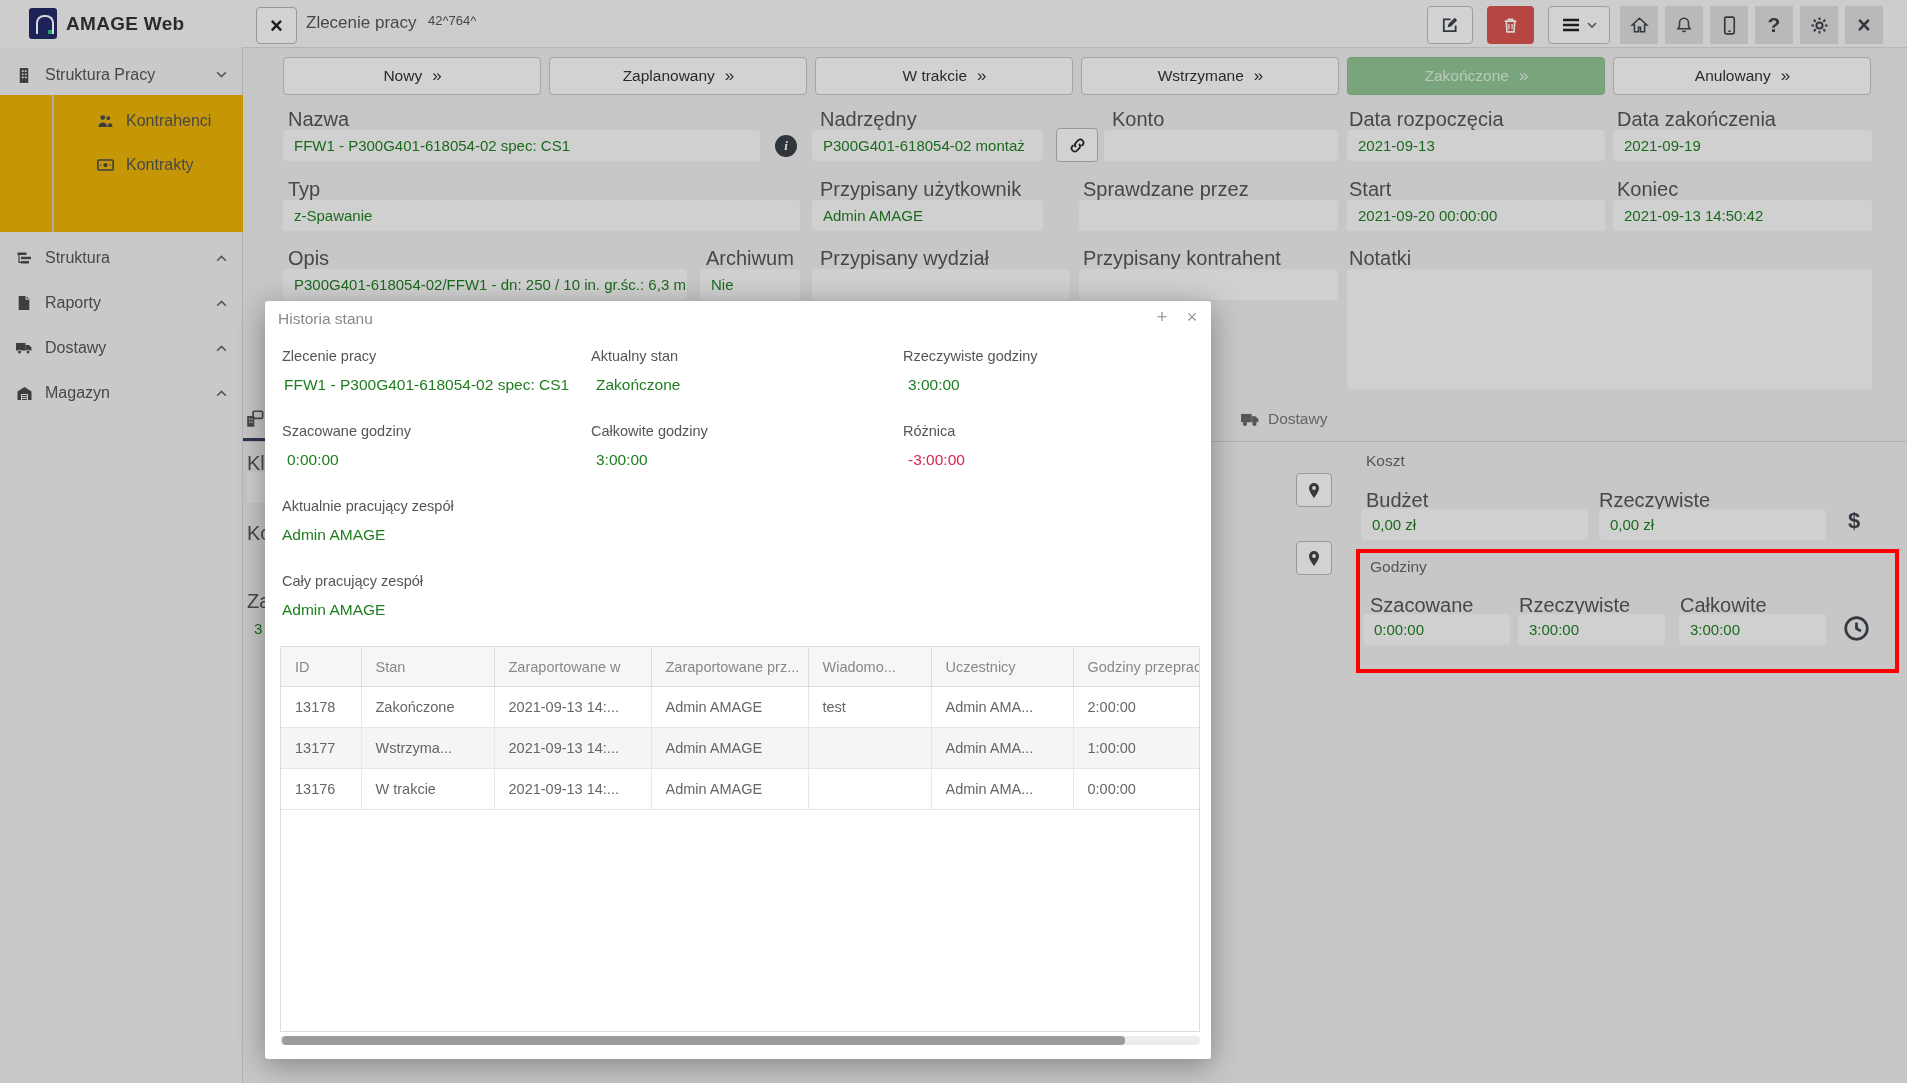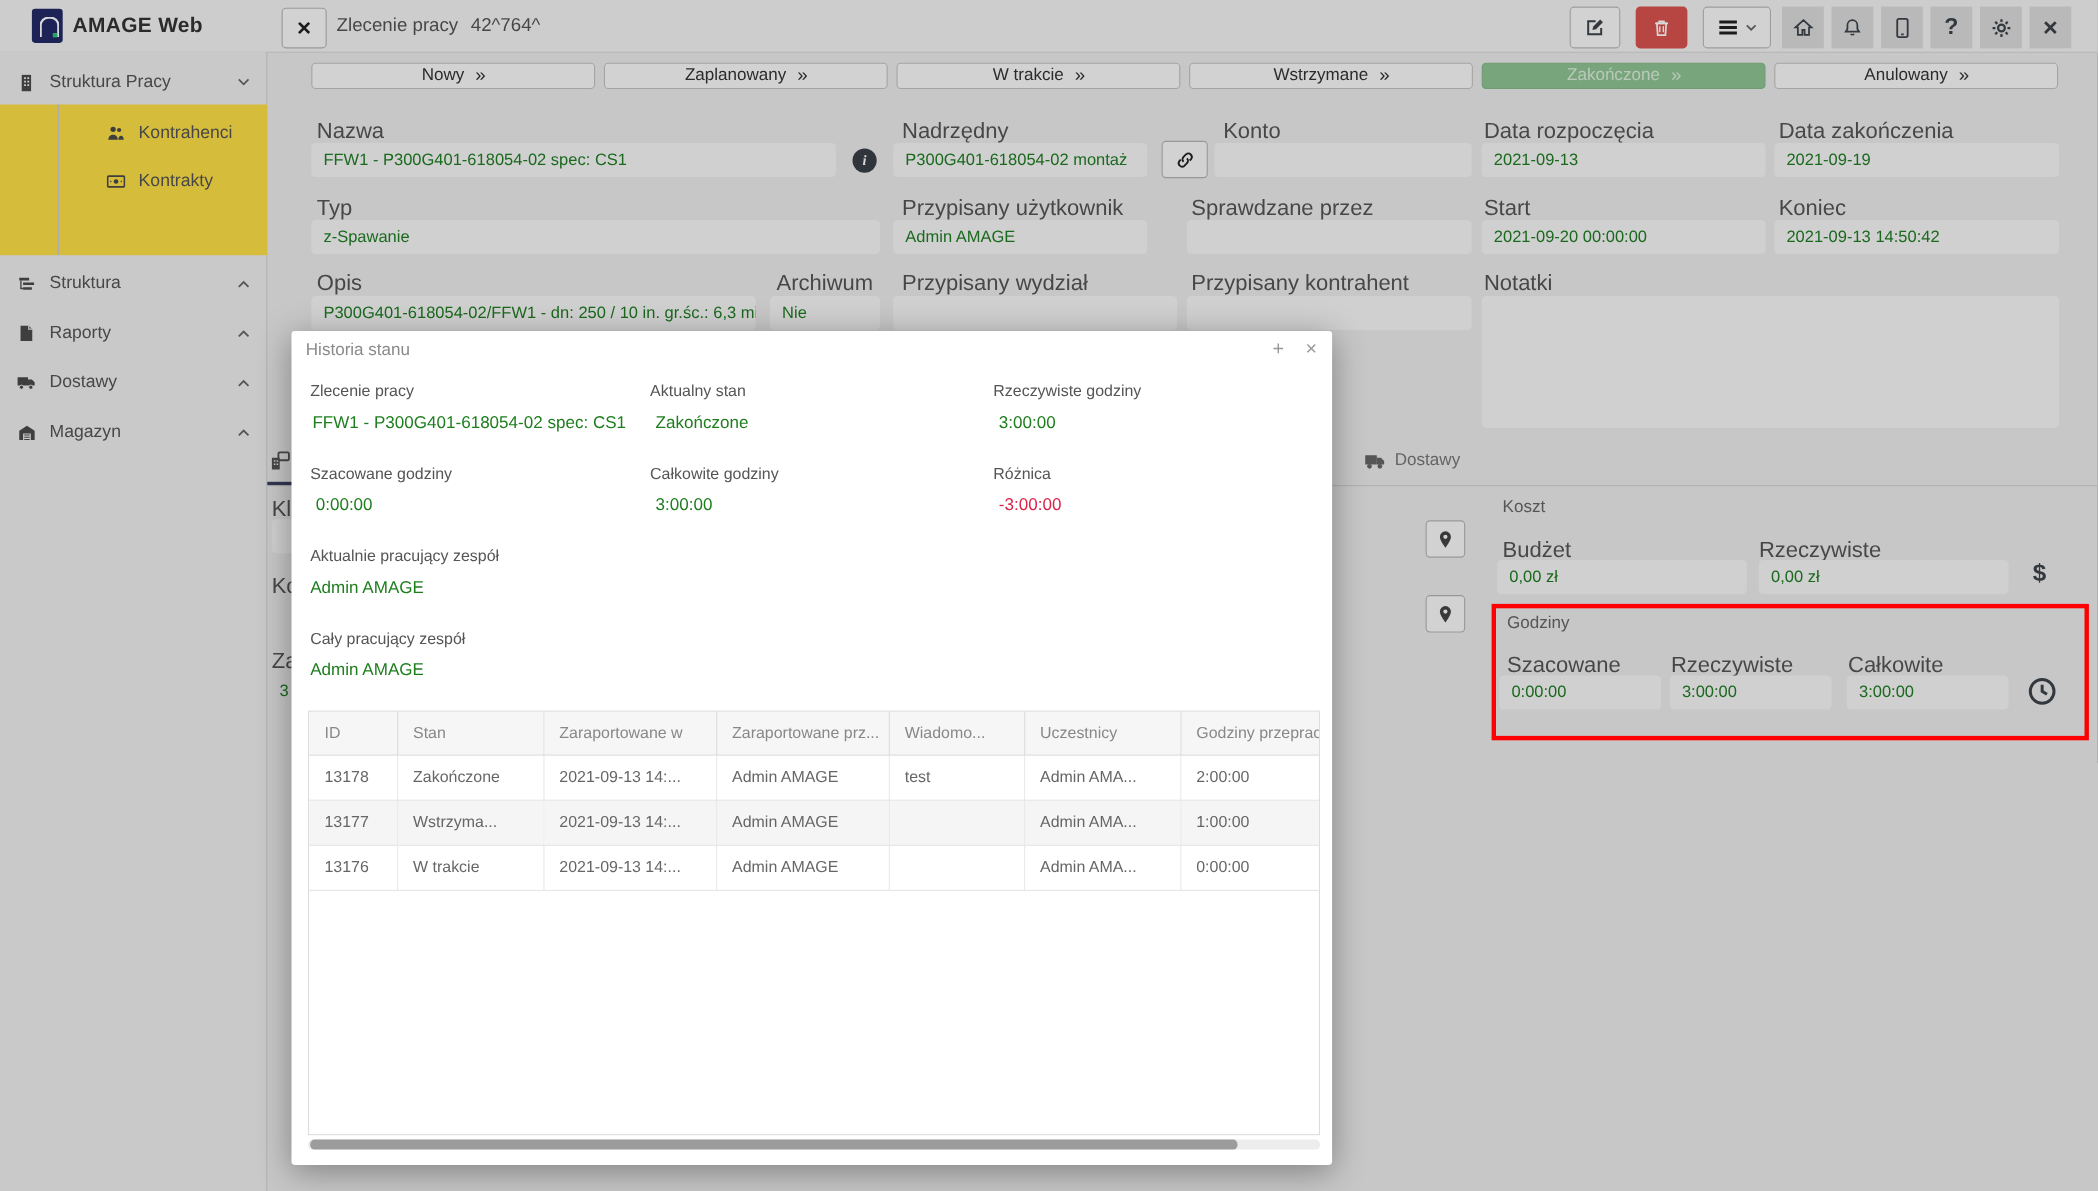--- a/index.html
+++ b/index.html
@@ -12,39 +12,39 @@
   .logo-arch{position:absolute;left:7px;top:7px;width:14px;height:17px;border:2.5px solid #fff;border-bottom:none;border-radius:8px 8px 0 0;}
   .logo-dot{position:absolute;left:19px;bottom:5px;width:4px;height:4px;background:#2ec27e;}
   .brand{position:absolute;left:66px;top:13px;font-size:19px;font-weight:bold;color:#333;letter-spacing:.3px;}
   .sq-btn{position:absolute;top:6px;width:38px;height:38px;box-sizing:border-box;display:flex;align-items:center;justify-content:center;color:#3d434b;}
   .sq-flat{background:#dcdcdc;}
   .sq-bordered{background:#fafafa;border:1px solid #bbb;border-radius:4px;}
   .sq-danger{background:#d9534f;border-radius:4px;color:#fff;}
   .x-btn{position:absolute;left:256px;top:7px;width:41px;height:37px;background:#fafafa;border:1px solid #b5b5b5;border-radius:4px;
          display:flex;align-items:center;justify-content:center;font-size:22px;font-weight:bold;color:#222;box-sizing:border-box;}
   .page-title{position:absolute;left:306px;top:13px;font-size:17px;color:#555;}
-  .page-sub{position:absolute;left:428px;top:13px;font-size:17px;color:#555;}
+  .page-sub{position:absolute;left:428px;top:13px;font-size:13px;color:#555;}
   
   .sidebar{position:absolute;left:0;top:47px;width:243px;height:1036px;background:#efefef;border-right:1px solid #d5d5d5;box-sizing:border-box;}
   .side-item{position:absolute;left:0;width:243px;height:36px;display:flex;align-items:center;color:#555;font-size:16px;cursor:pointer;}
   .side-item .ic{margin-left:14px;width:20px;display:flex;justify-content:center;color:#4a4a4a;}
   .side-item .txt{margin-left:11px;flex:1;}
   .side-item .chev{margin-right:16px;color:#666;}
-  .submenu{position:absolute;left:0;top:48px;width:243px;height:137px;background:#fde047;}
+  .submenu{position:absolute;left:0;top:48px;width:243px;height:137px;background:#eab308;}
   .indent-line{position:absolute;left:52px;top:0;width:2px;height:137px;background:#cfcfcf;}
   .sub-item{position:absolute;left:0;width:243px;height:35px;display:flex;align-items:center;color:#555;font-size:16px;cursor:pointer;}
   .sub-item .ic{margin-left:95px;width:20px;display:flex;justify-content:center;color:#4a4a4a;}
   .sub-item .txt{margin-left:11px;}
   .sub-item.active{background:#e9e9e9;}
   .active-bar{position:absolute;left:50px;top:-4px;width:5px;height:43px;background:#3fa445;}
   
   .lbl{position:absolute;font-size:20px;color:#555;}
   .fld{position:absolute;height:31px;background:#f7f7f7;border-radius:4px;box-sizing:border-box;
        display:flex;align-items:center;padding-left:11px;font-size:15px;color:#1f7d23;overflow:hidden;white-space:nowrap;}
-  .btn-status{position:absolute;top:57px;height:24px;background:#fafafa;border:1px solid #c3c3c3;border-radius:4px;box-sizing:border-box;
+  .btn-status{position:absolute;top:57px;height:38px;background:#fafafa;border:1px solid #c3c3c3;border-radius:4px;box-sizing:border-box;
        display:flex;align-items:center;justify-content:center;font-size:15.5px;color:#333;gap:10px;cursor:pointer;}
   .btn-status .chv{font-size:17px;letter-spacing:-1px;}
   .btn-status.done{background:#8fc492;border-color:#84b987;color:#dcefdc;}
   .info-circle{position:absolute;width:22px;height:22px;border-radius:50%;background:#3a3f46;color:#fff;
        display:flex;align-items:center;justify-content:center;font-size:13px;font-weight:bold;font-family:"Liberation Serif",serif;font-style:italic;}
   .mini-btn{position:absolute;background:#fafafa;border:1px solid #b5b5b5;border-radius:4px;box-sizing:border-box;
        display:flex;align-items:center;justify-content:center;color:#333;}
   .tabline{position:absolute;left:243px;top:441px;width:1664px;height:1px;background:#d2d2d2;}
   .tab{position:absolute;top:410px;display:flex;align-items:center;gap:8px;font-size:15.5px;color:#777;}
   .active-tab-underline{position:absolute;left:243px;top:438px;width:30px;height:3px;background:#3a4160;}

